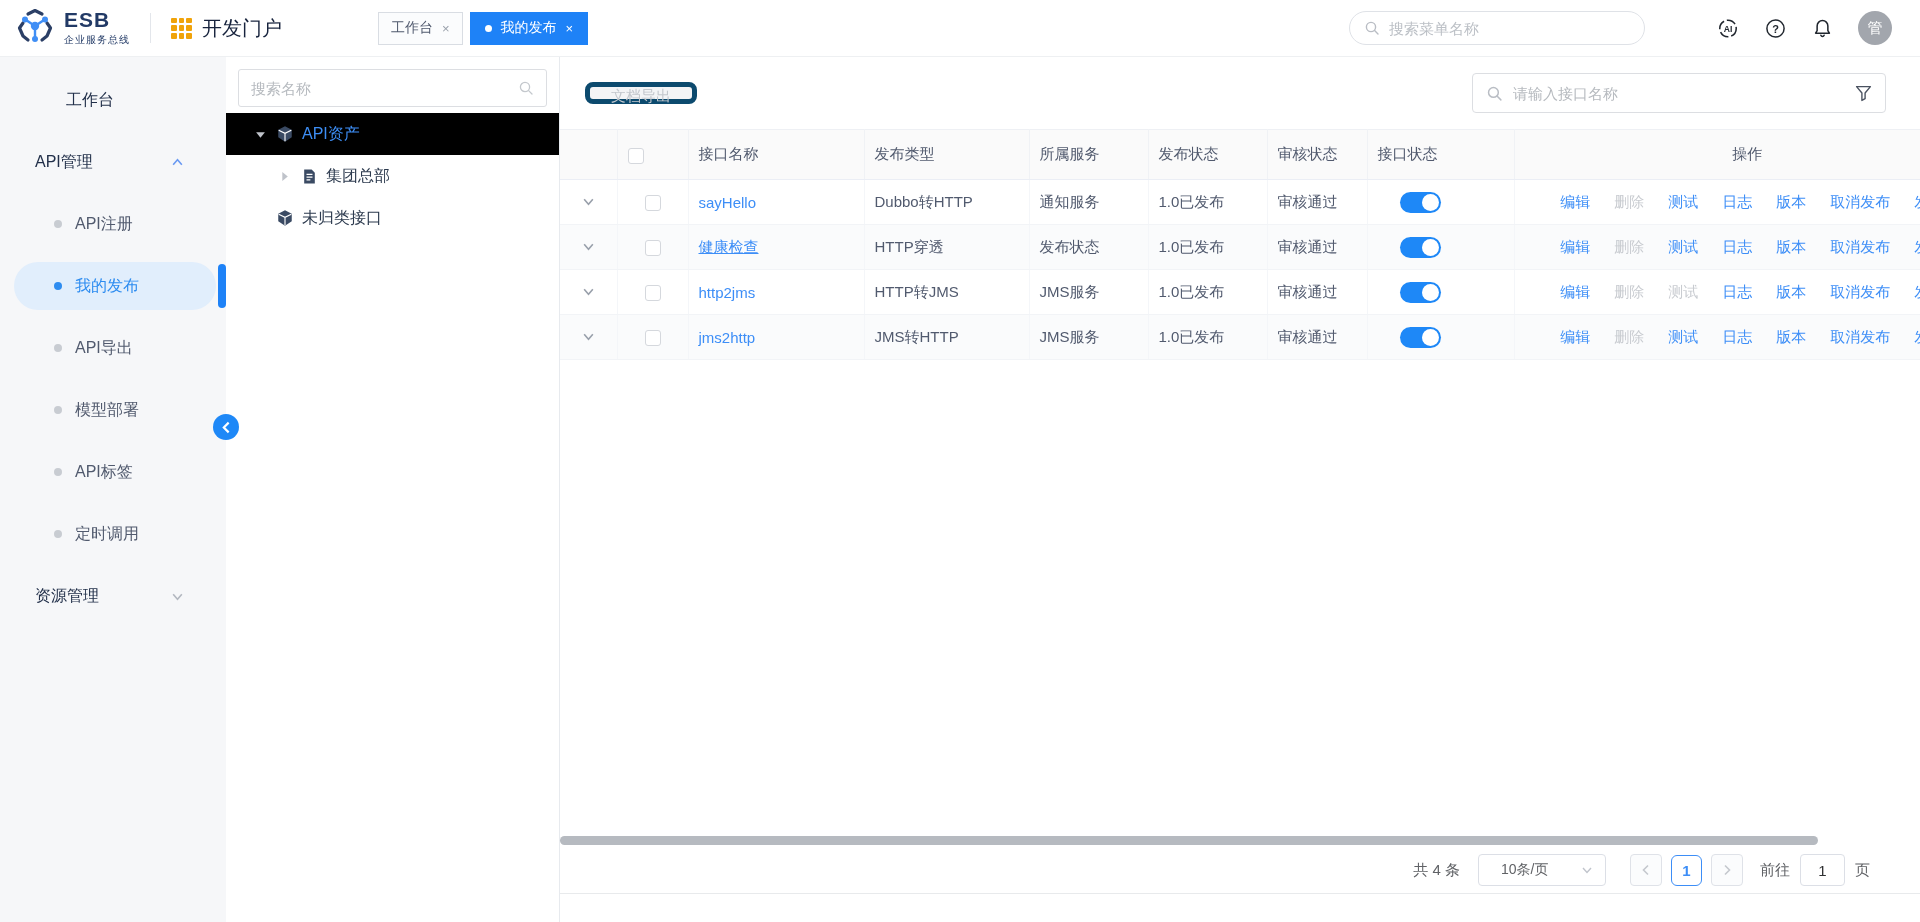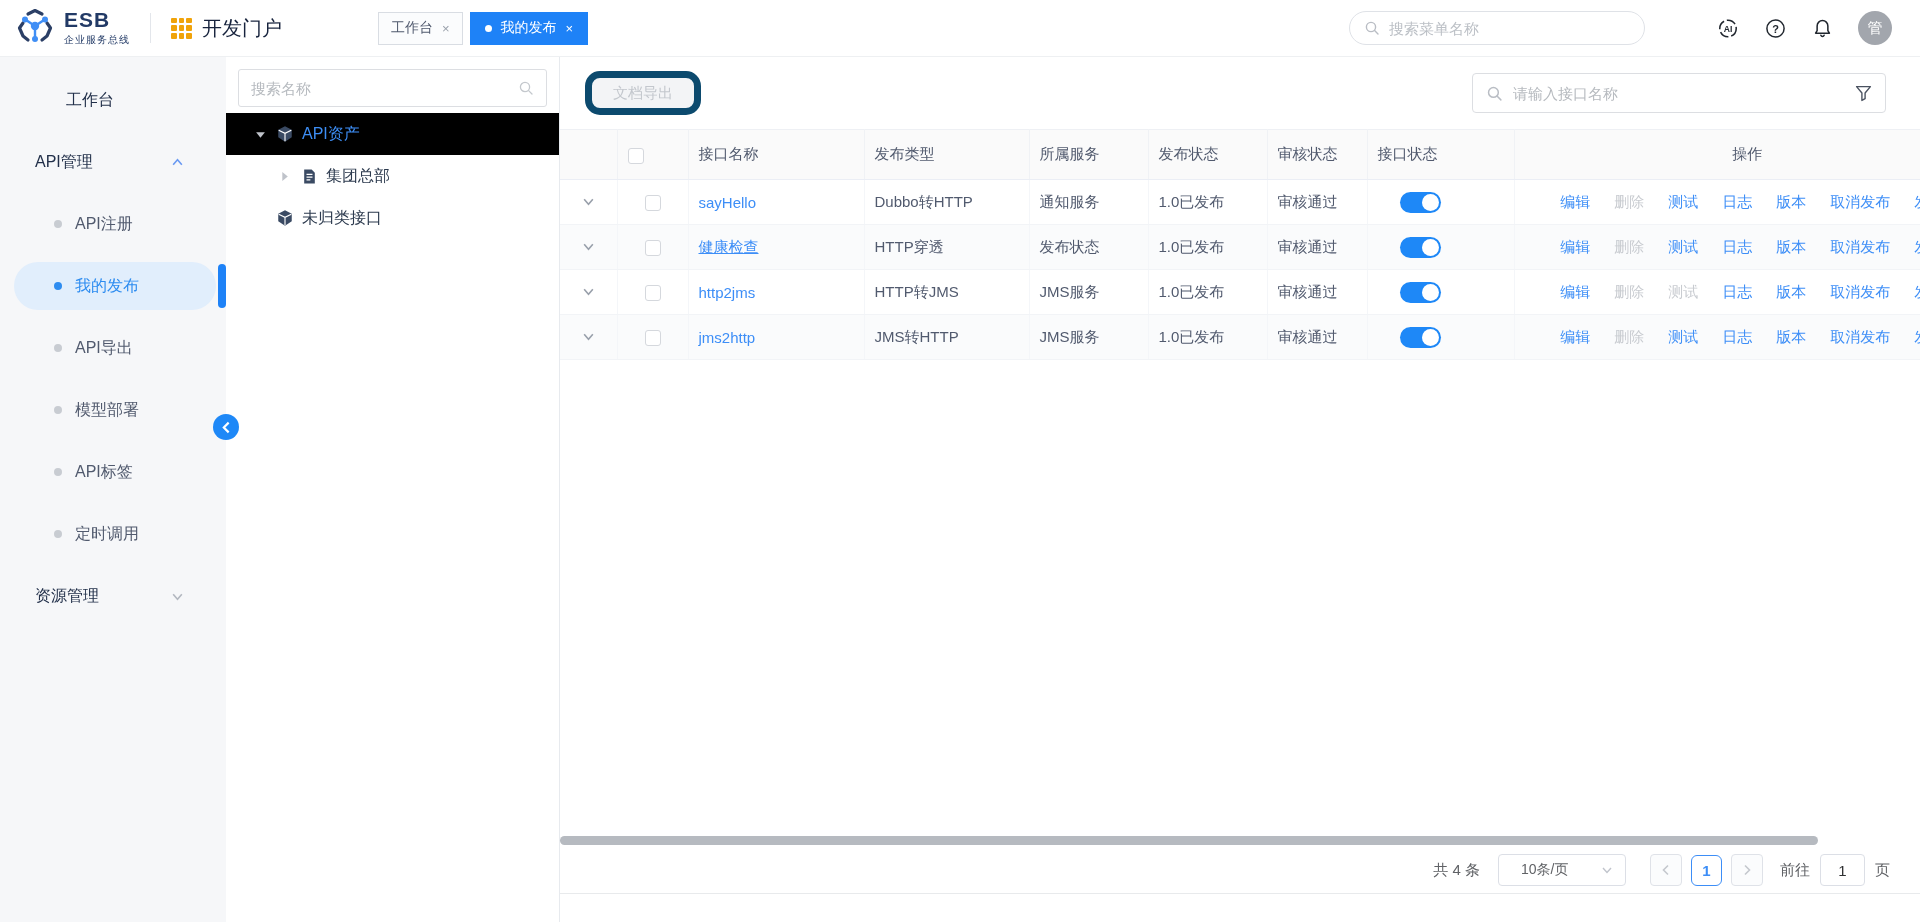--- a/index.html
+++ b/index.html
@@ -61,22 +61,22 @@
   .tree-search input::placeholder { color:#b6babf; }
   .tree-nodes { margin-top:6px; }
   .tree-row { height:42px; display:flex; align-items:center; gap:8px; margin:0 -12px; font-size:16px; color:#2c3a4e; }
   .tree-row.selected { background:#000000; color:#3d8ef5; }
   .caret-box { width:16px; height:16px; flex:none; display:flex; align-items:center; justify-content:center; }
   .tree-ico { width:18px; height:18px; flex:none; display:flex; align-items:center; justify-content:center; }
 
   
   .main { flex:1; display:flex; flex-direction:column; background:#fff; min-width:0; }
   .toolbar { height:72px; flex:none; display:flex; align-items:center; justify-content:space-between; padding:0 34px 0 25px; }
-  .btn-export { height:44px; padding:0 21px; font-size:15px; color:#c3c7cd; background:#f3f4f6;
-                border:7px solid #0c4a6e; border-radius:15px; font-family:inherit; }
+  .btn-export { height:22px; padding:0 21px; font-size:15px; color:#c3c7cd; background:#f3f4f6;
+                border:5px solid #0c4a6e; border-radius:8px; font-family:inherit; }
   .iface-search { width:414px; height:40px; border:1px solid #dcdee2; border-radius:4px; display:flex; align-items:center; gap:10px; padding:0 13px; }
   .iface-search input { border:none; outline:none; flex:1; font-size:15px; color:#515a6e; font-family:inherit; }
   .iface-search input::placeholder { color:#b6babf; }
 
   .table-wrap { overflow:hidden; flex:none; }
   table { table-layout:fixed; width:1420px; border-collapse:collapse; border-top:1px solid #eef0f4; }
   col.c-exp{width:57px} col.c-chk{width:71px} col.c-name{width:176px} col.c-type{width:165px}
   col.c-svc{width:119px} col.c-pub{width:119px} col.c-audit{width:100px} col.c-state{width:147px} col.c-ops{width:466px}
   thead th { height:50px; background:#fafafa; font-size:15px; font-weight:normal; color:#515a6e; text-align:left;
              padding-left:10px; border-bottom:1px solid #ebeef5; border-right:1px solid #f0f2f5; }
@@ -93,21 +93,21 @@
   .toggle { width:41px; height:21px; border-radius:11px; background:#1e88f7; position:relative; margin-left:22px; }
   .toggle .knob { position:absolute; top:2px; right:2px; width:17px; height:17px; border-radius:50%; background:#fff; }
   .ops { display:flex; align-items:center; justify-content:center; gap:24px; white-space:nowrap; }
   .op-link { font-size:15px; color:#3d8ef7; }
   .op-link.disabled { color:#c8cbd0; }
 
   .spacer { flex:1; }
   .hscroll { height:14px; flex:none; display:flex; align-items:center; }
   .hscroll .thumb { width:92.5%; height:9px; border-radius:5px; background:#b6bac0; }
   .pager { height:47px; flex:none; border-bottom:1px solid #e8eaec; display:flex; align-items:center; justify-content:flex-end;
-           padding-right:30px; font-size:15px; color:#606266; gap:0; }
+           padding-right:50px; font-size:15px; color:#606266; gap:0; }
   .pager > * { flex:none; }
   .pg-total { margin-right:18px; }
   .pg-size { width:128px; height:32px; border:1px solid #dcdfe6; border-radius:4px; display:flex; align-items:center;
              justify-content:space-between; padding:0 12px 0 22px; font-size:14px; color:#606266; margin-right:24px; background:#fff; }
   .pg-btn { width:32px; height:32px; border:1px solid #dfe2e8; border-radius:4px; background:#fbfcfd;
             display:flex; align-items:center; justify-content:center; margin-right:9px; }
   .pg-cur { width:31px; height:31px; border:1px solid #3d8ef7; border-radius:6px; color:#3d8ef7; font-weight:bold;
             display:flex; align-items:center; justify-content:center; margin-right:9px; background:#fff; }
   .pg-goto { margin:0 10px 0 8px; }
   .pg-input { width:45px; height:32px; border:1px solid #dcdfe6; border-radius:4px; text-align:center;

